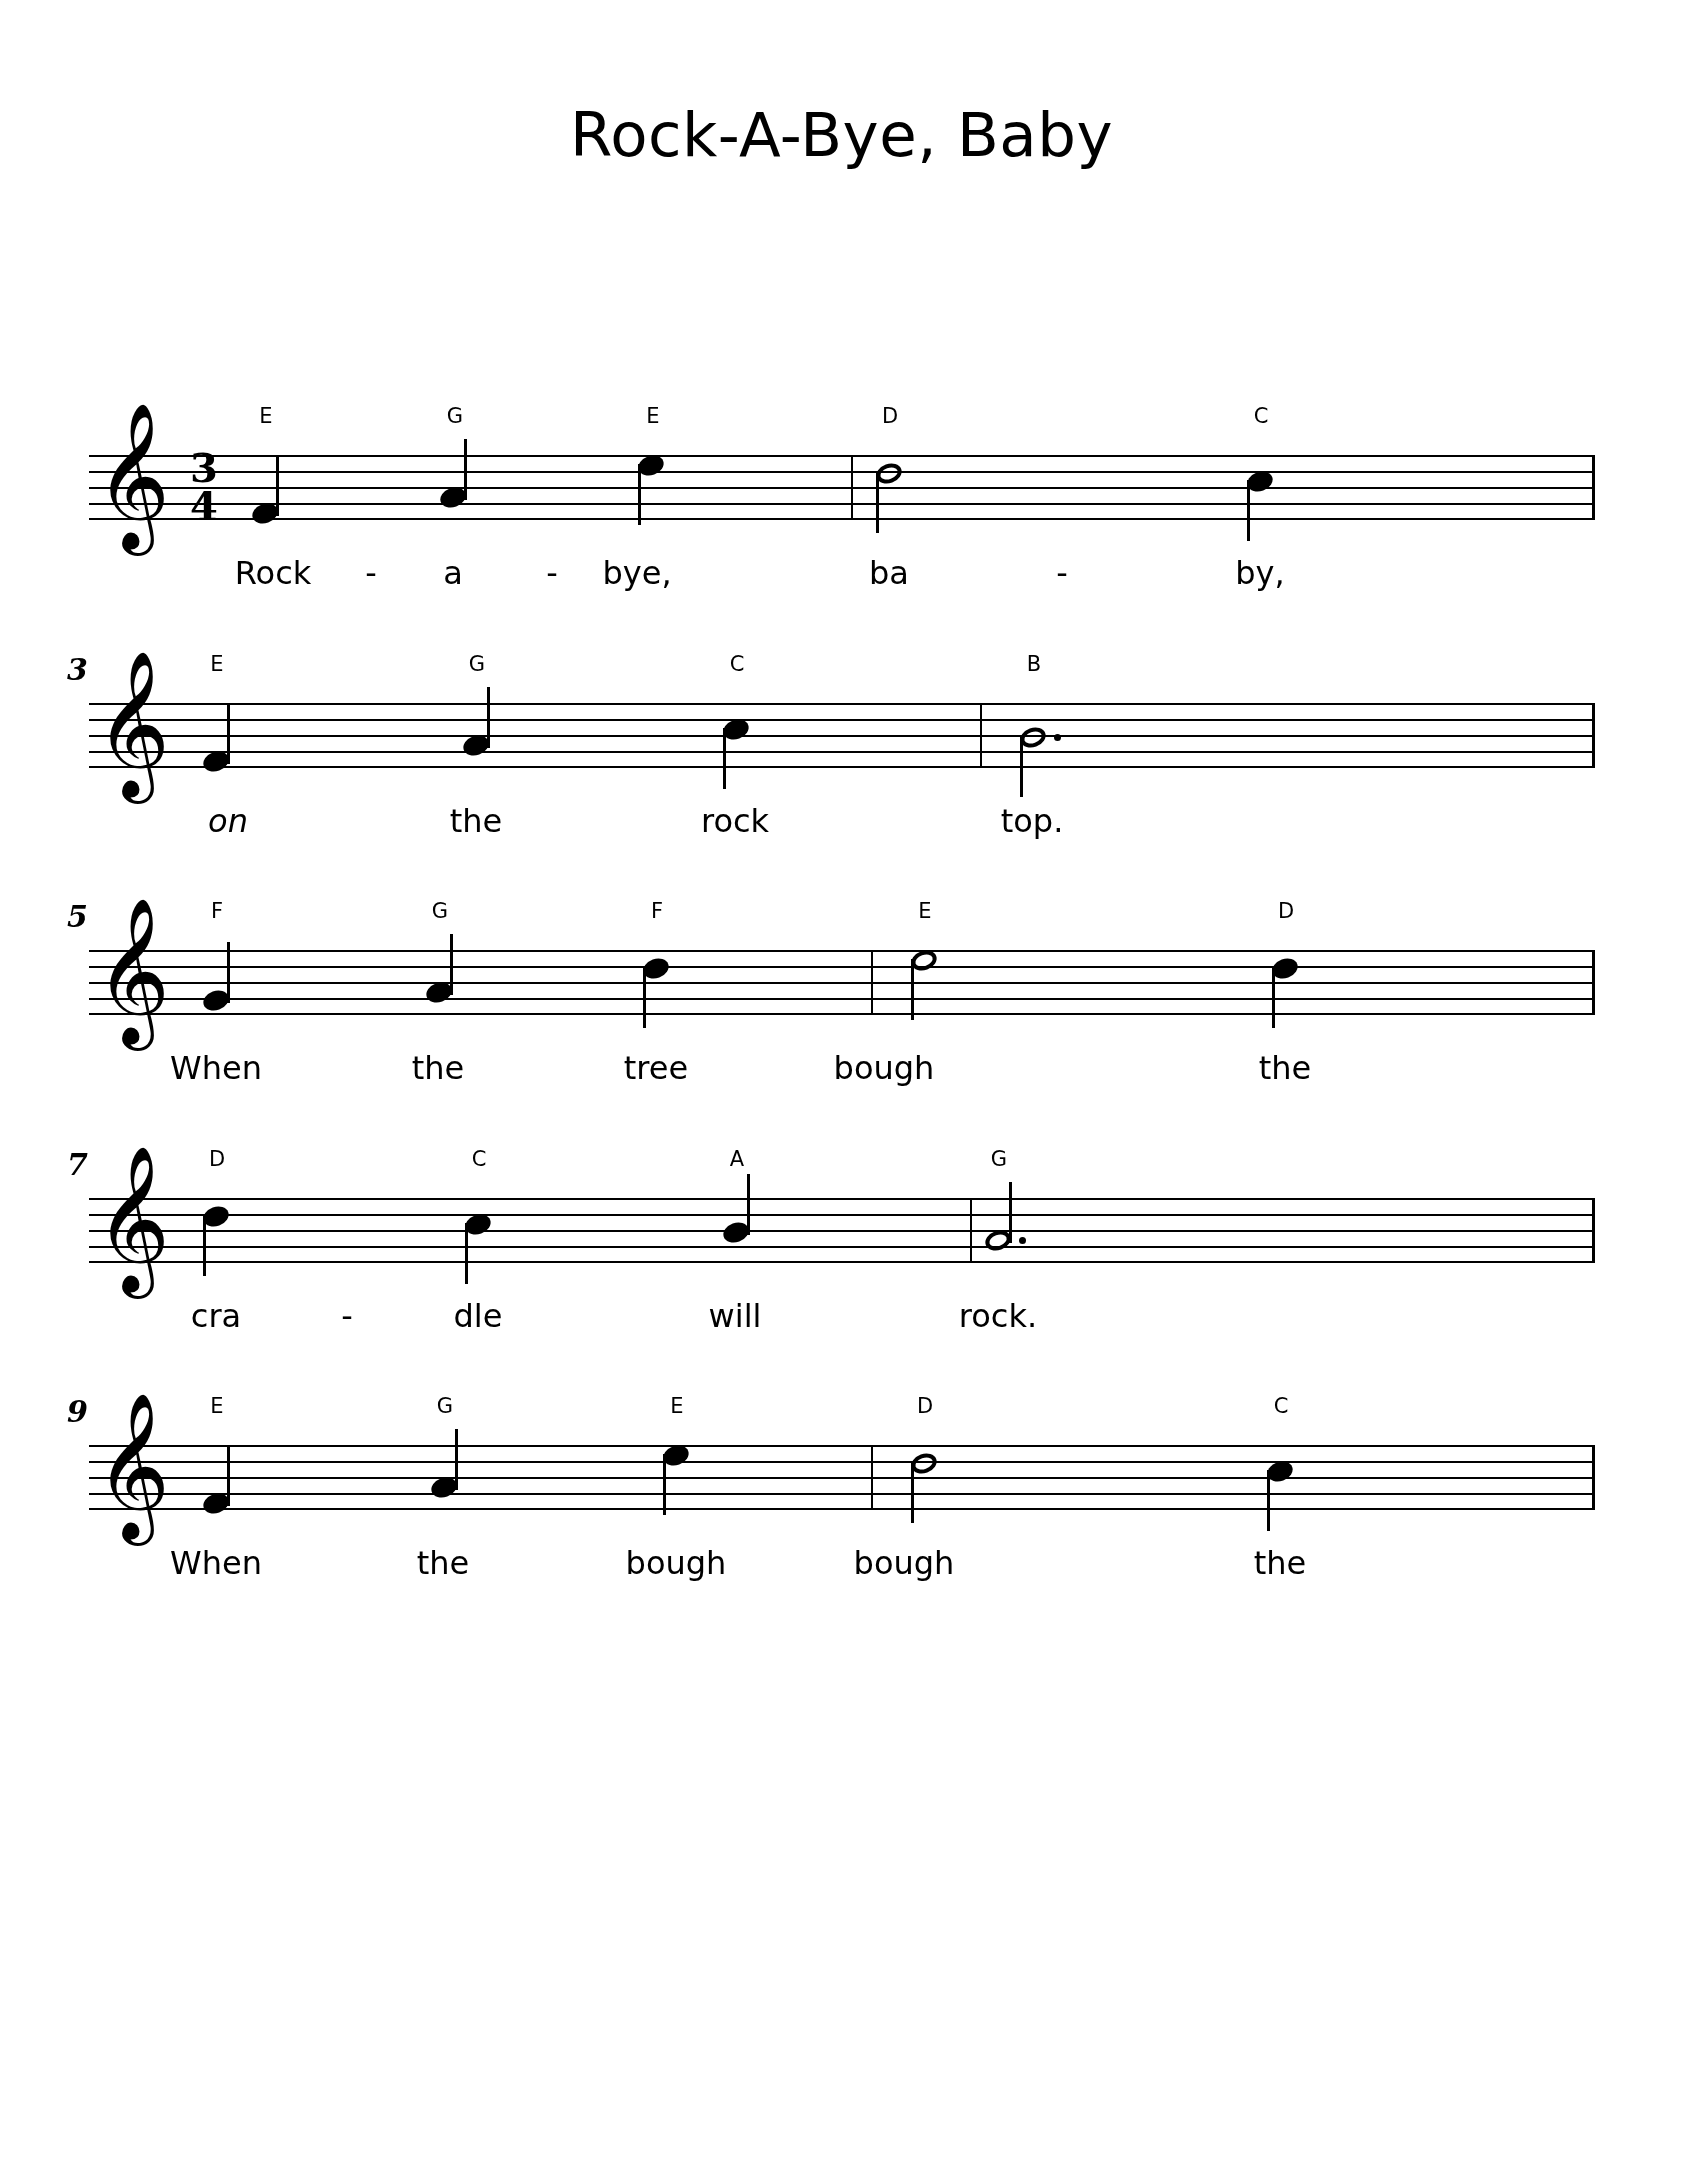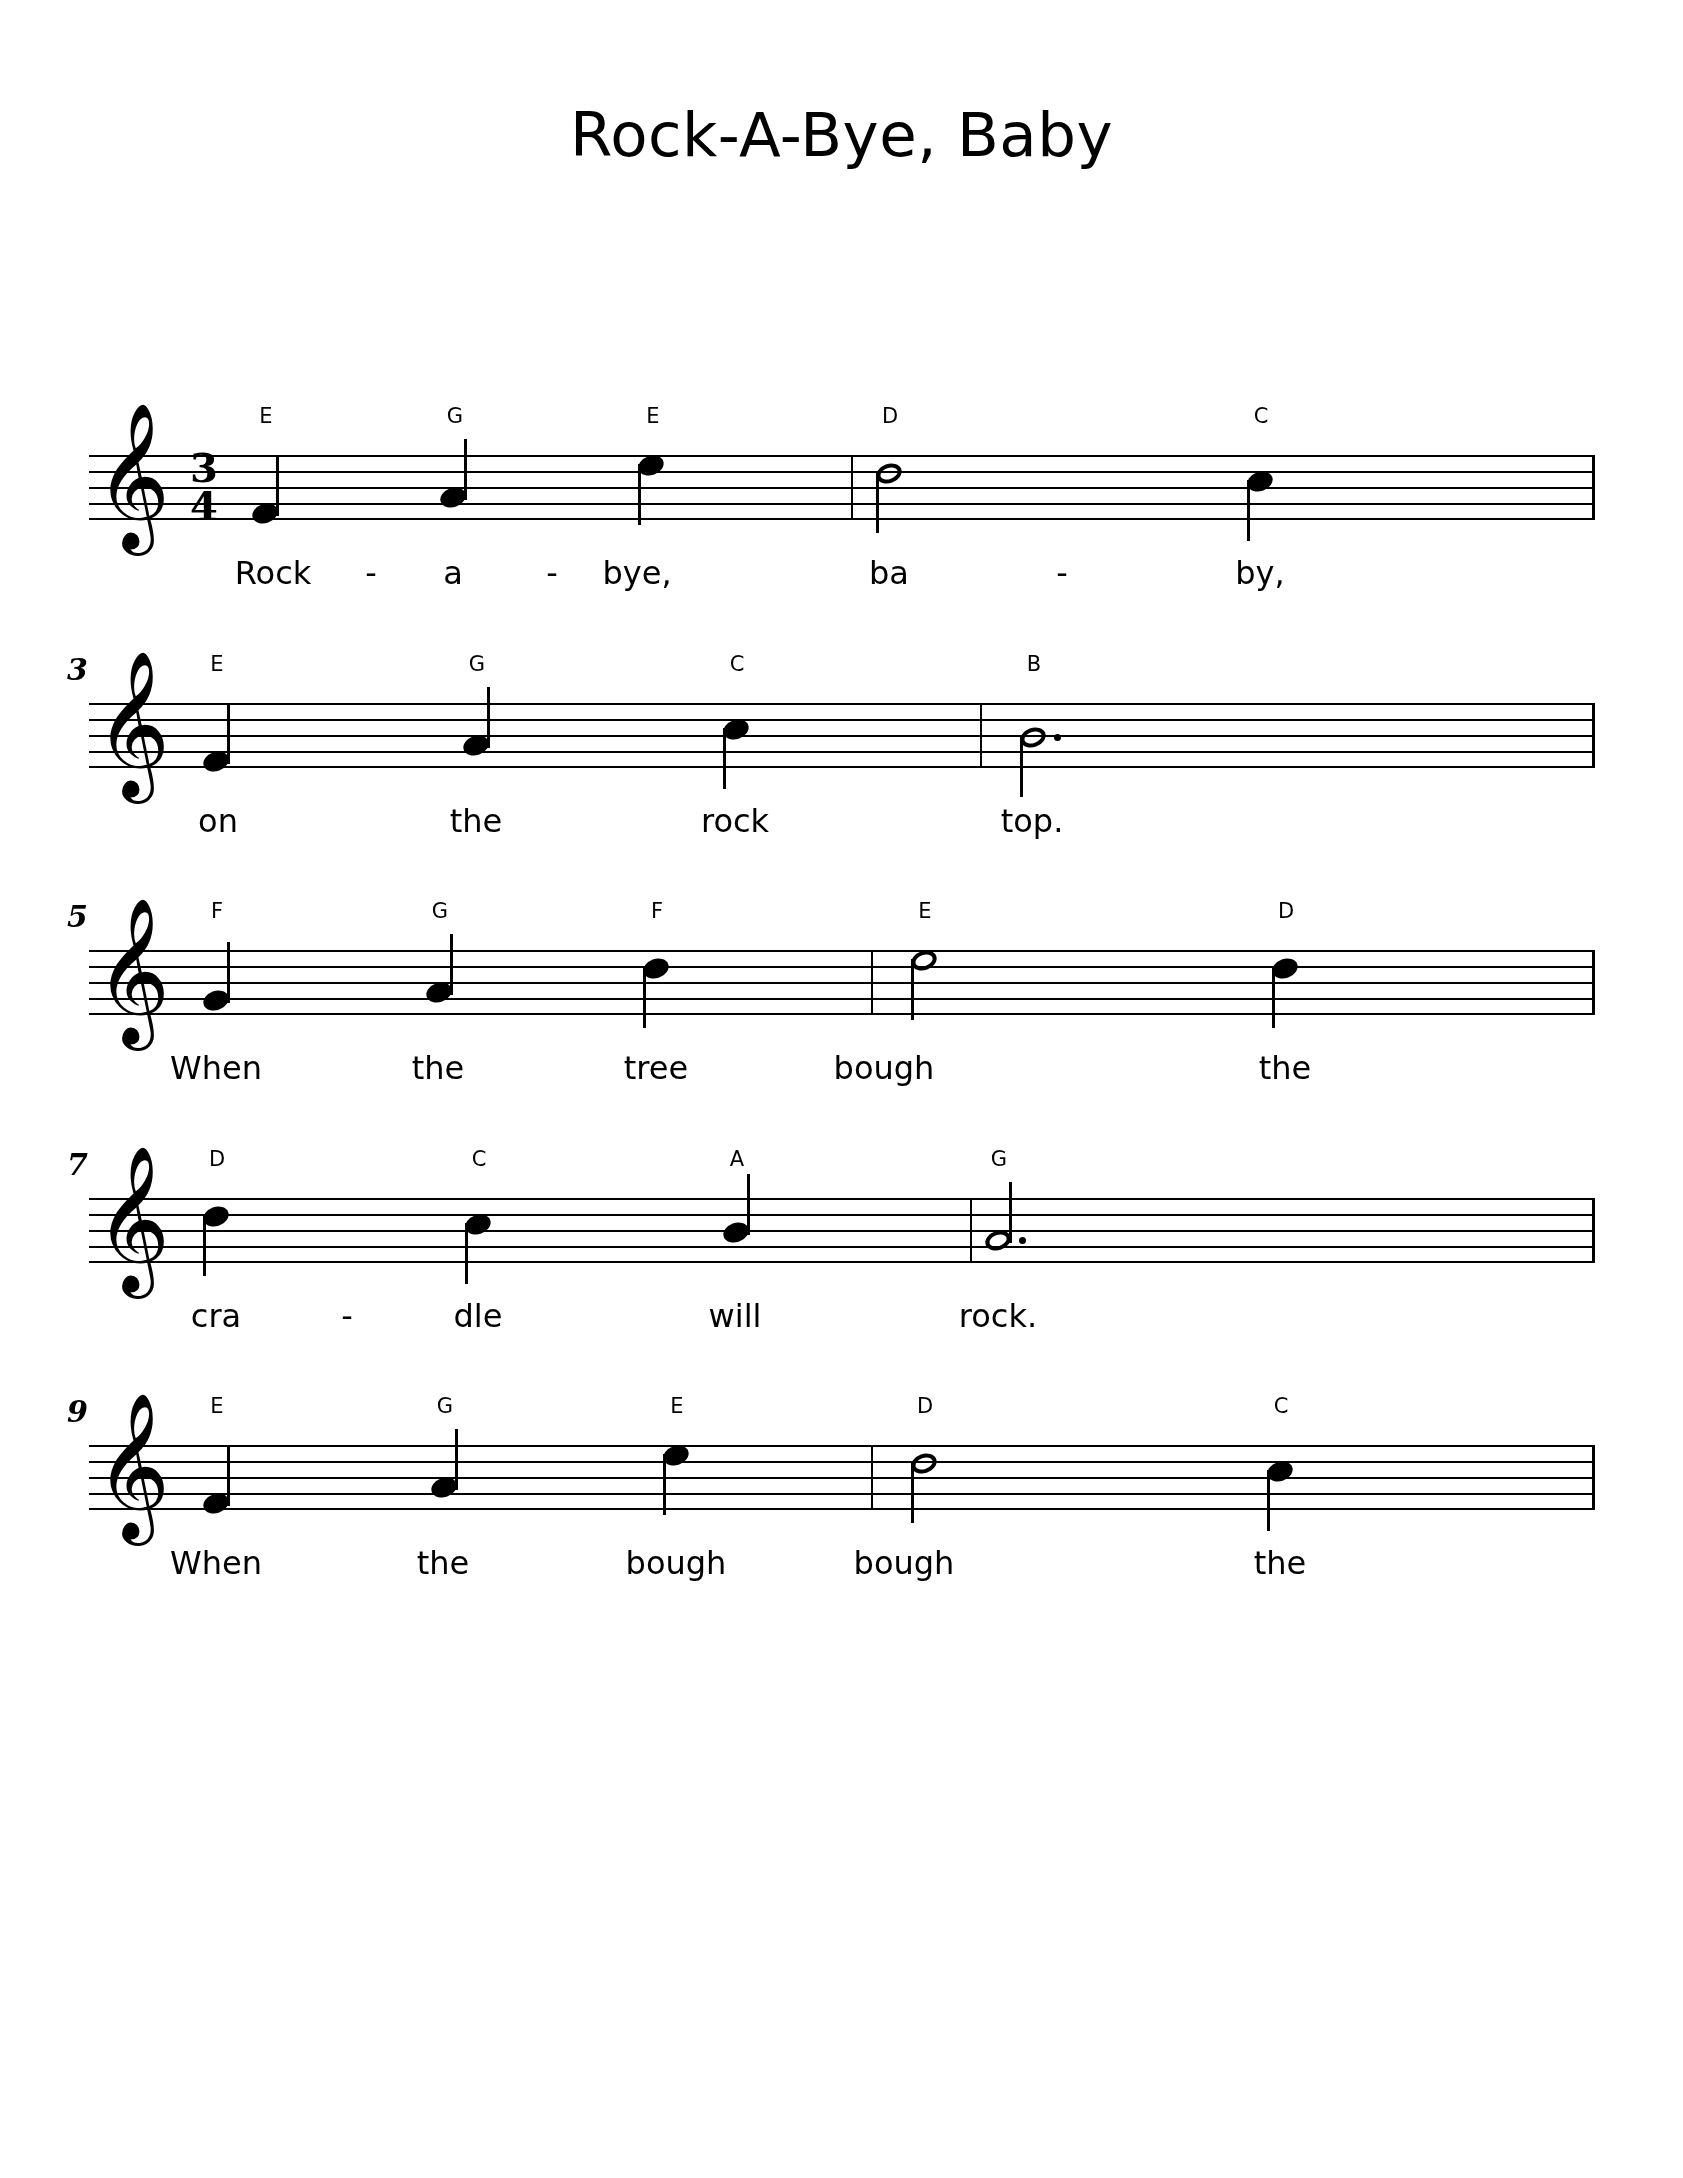--- a/index.html
+++ b/index.html
@@ -242,21 +242,21 @@
         <div class="note" style="left: 634px; top: 76px;">
           <div class="head filled"></div>
           <div class="stem down" style="height: 61px;"></div>
         </div>
         <div class="notename" style="left: 925px;">B</div>
         <div class="note" style="left: 931px; top: 84px;">
           <div class="head open"></div>
           <div class="stem down" style="height: 61px;"></div>
           <div class="dot"></div>
         </div>
-        <div class="lyric" style="left: 45px;">on</div>
+        <div class="lyric" style="left: 55px; font-style: italic;">on</div>
         <div class="lyric" style="left: 303px;">the</div>
         <div class="lyric" style="left: 562px;">rock</div>
         <div class="lyric" style="left: 859px;">top.</div>
       </div>
       <div class="system" style="top: 891px;">
         <div class="measure-num">5</div>
         <div class="staff">
           <div class="line l0"></div>
           <div class="line l1"></div>
           <div class="line l2"></div>

